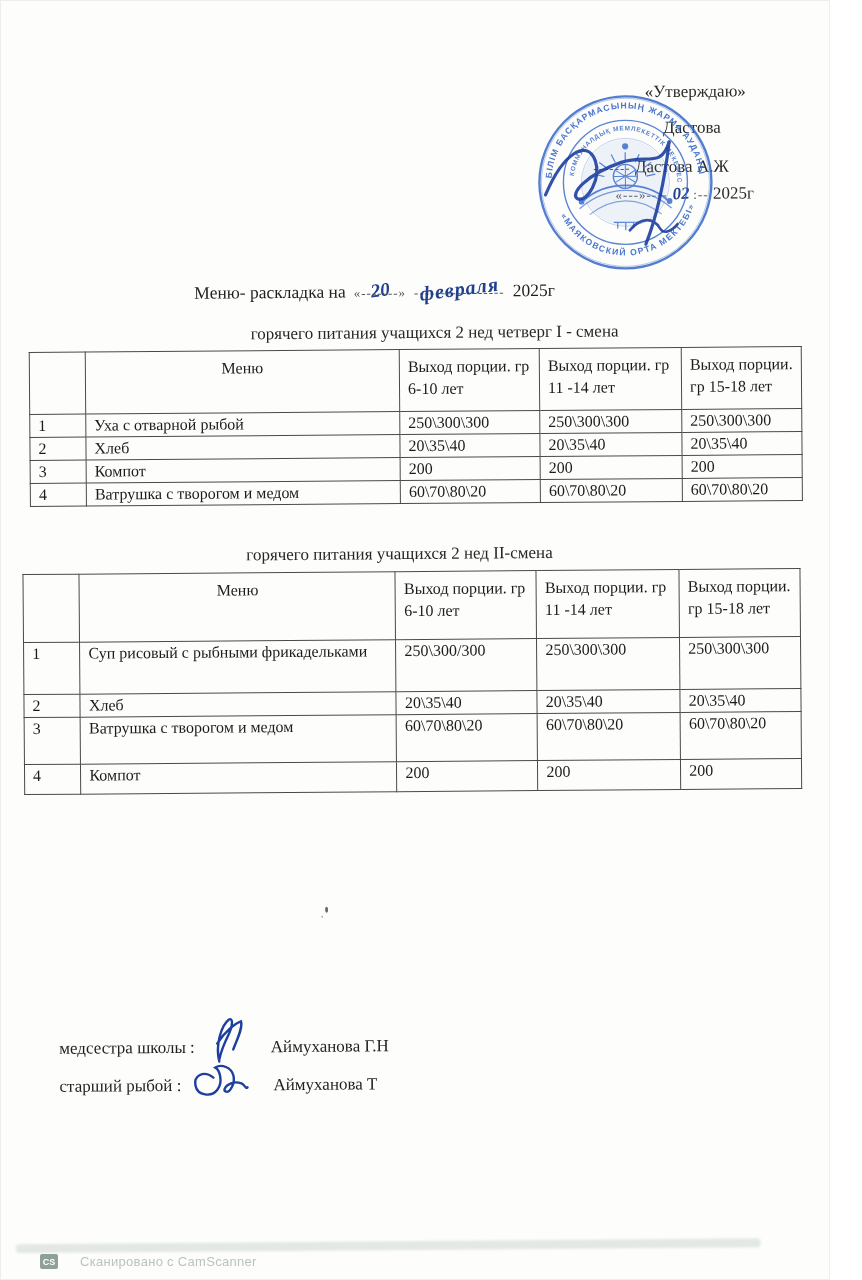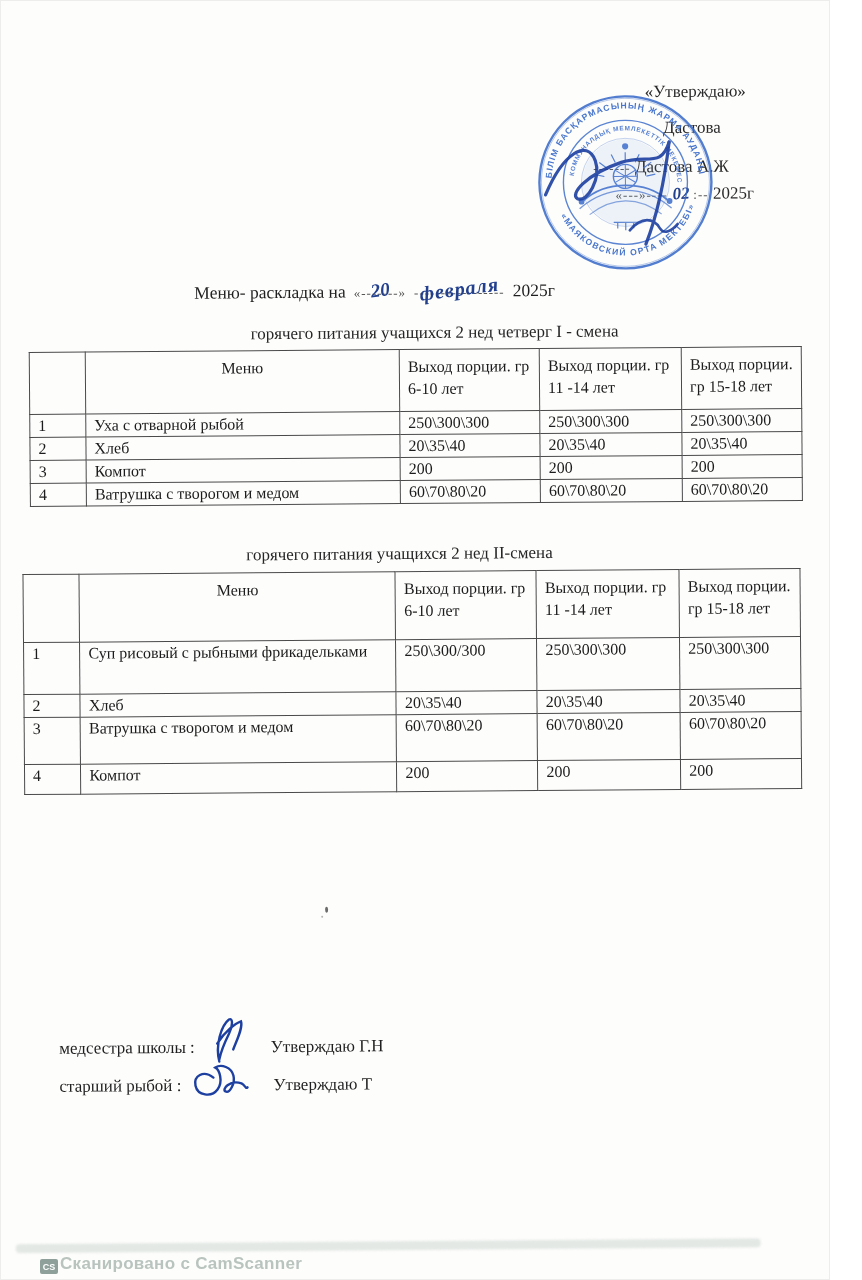--- a/index.html
+++ b/index.html
@@ -43,24 +43,24 @@
   .t2 tbody tr:nth-child(2) { height:23px; }
   .t2 tbody tr:nth-child(3) { height:47px; }
   .t2 tbody tr:nth-child(4) { height:30px; }
   col.c0 { width:56px; } col.c1 { width:314px; } col.c2 { width:140px; } col.c3 { width:142px; } col.c4 { width:120px; }
 
   
   .sig-row { display:flex; align-items:center; gap:10px; font-size:17px; white-space:nowrap; }
   .sig-name { margin-left:14px; }
 
   
-  .wm { display:flex; align-items:flex-end; gap:2px; font-family:"Liberation Sans", sans-serif;padding-left:32px; }
+  .wm { display:flex; align-items:center; gap:22px; font-family:"Liberation Sans", sans-serif;padding-left:32px; }
   .wm-box { width:18px; height:15px; background:#8fa09a; color:#fff; font-size:9px; font-weight:bold;
             display:flex; align-items:center; justify-content:center; border-radius:2px; }
-  .wm-text { color:#b9c4bf; font-size:17px; letter-spacing:.3px;font-weight:bold; }
+  .wm-text { color:#b9c4bf; font-size:13px; letter-spacing:.3px; }
 
   .grayband { background:#d6ded9; opacity:.65; filter:blur(1px); border-radius:4px; }
   .speck { background:#6b6b6b; border-radius:50%; }
 </style>
 </head>
 <body>
 
 <div class="page">
   <div class="skew">
 
@@ -238,28 +238,28 @@
     </table>
 
     <div class="abs speck" style="left:322px; top:906px; width:3px; height:6px;"></div>
     <div class="abs speck" style="left:318px; top:915px; width:2px; height:2px; opacity:.5;"></div>
 
     <div class="abs sig-row" style="left:55px; top:1026px;">
       <span>медсестра школы :</span>
       <svg width="42" height="52" viewBox="0 0 42 52" style="margin-top:-12px;">
         <path d="M14,46 C10,30 16,10 24,4 C28,2 28,10 24,18 C20,26 16,34 14,44 M12,28 C20,16 30,8 36,6 C38,12 32,24 28,34" stroke="#1c3fa0" stroke-width="2.4" fill="none" stroke-linecap="round"></path>
       </svg>
-      <span class="sig-name">Утверждаю Г.Н</span>
+      <span class="sig-name">Аймуханова Г.Н</span>
     </div>
     <div class="abs sig-row" style="left:55px; top:1068px;">
       <span>старший  рыбой :</span>
       <svg width="58" height="40" viewBox="0 0 58 40" style="margin-top:-8px;">
         <path d="M22,16 C12,8 2,14 4,24 C6,34 20,36 26,28 C32,20 28,8 24,6 C30,2 40,6 42,14 C44,22 38,32 34,30 C30,28 38,18 50,22 C54,24 54,28 56,26" stroke="#1c3fa0" stroke-width="2.4" fill="none" stroke-linecap="round"></path>
       </svg>
-      <span class="sig-name">Утверждаю Т</span>
+      <span class="sig-name">Аймуханова Т</span>
     </div>
 
     <div class="abs grayband" style="left:10px; top:1241px; width:745px; height:9px;"></div>
   </div>
 
   <div class="abs wm" style="left:8px; top:1254px;">
     <span class="wm-box">CS</span>
     <span class="wm-text">Сканировано с CamScanner</span>
   </div>
 </div>

